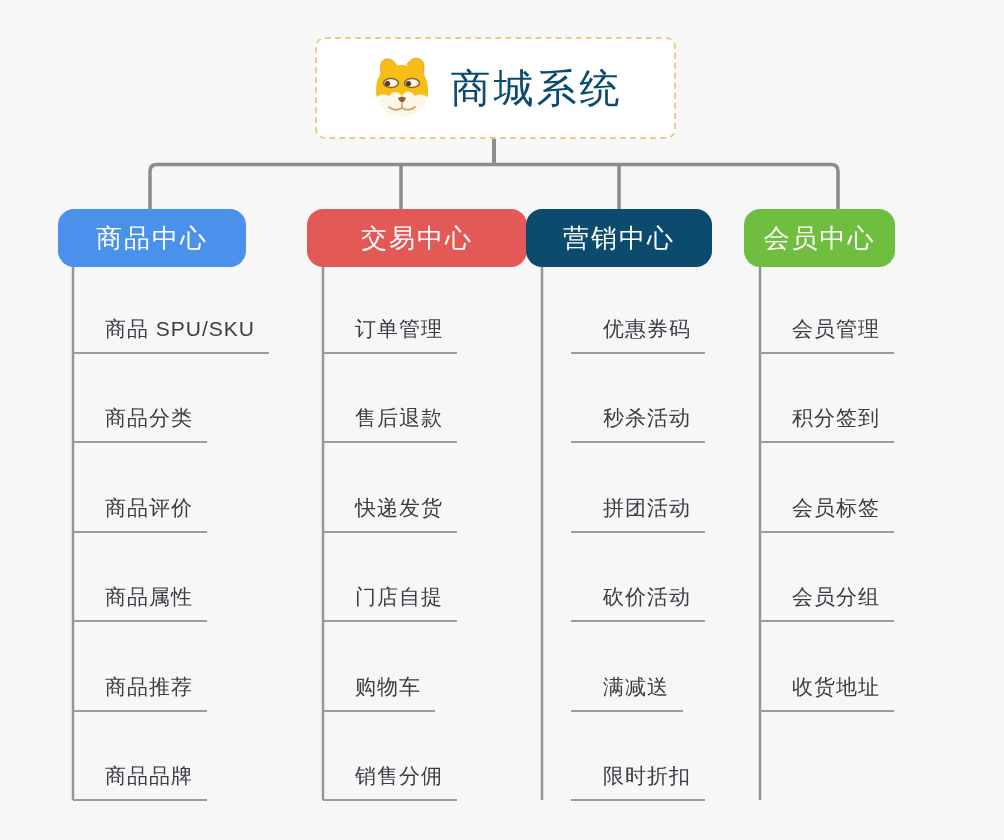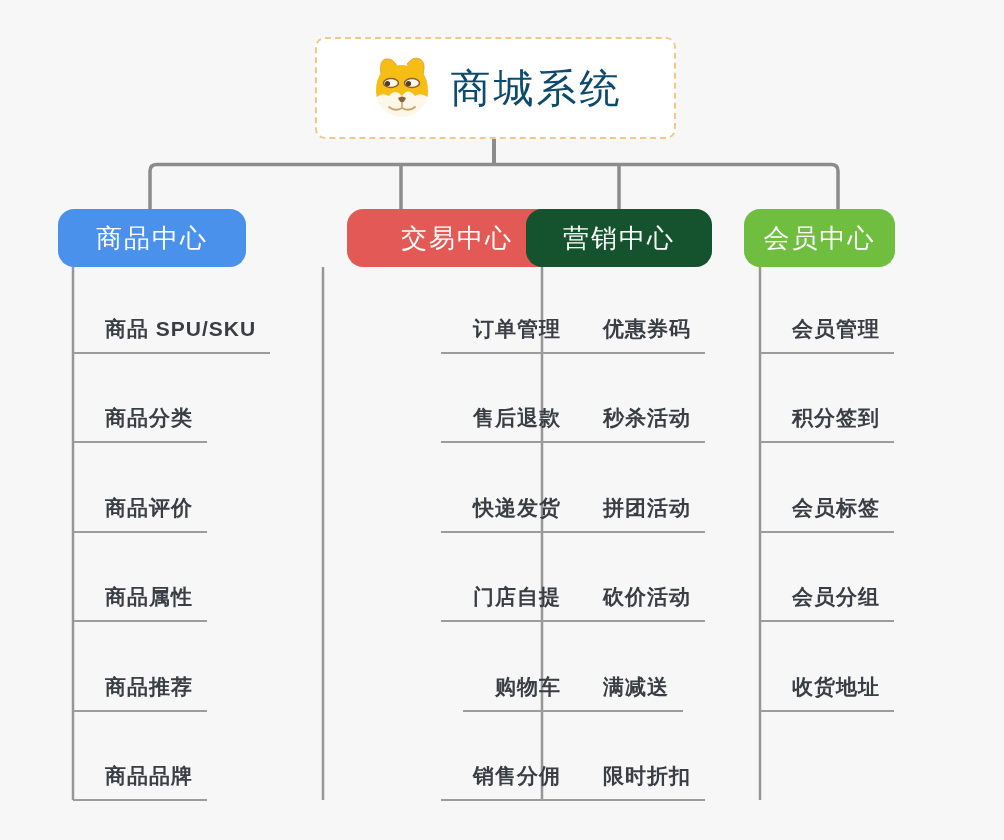--- a/index.html
+++ b/index.html
@@ -35,45 +35,44 @@
   .branch-node {
     position: absolute; top: 209px; height: 58px;
     border-radius: 16px;
     display: flex; align-items: center; justify-content: center;
     color: #FFFFFF;
     font-size: 26px;
     letter-spacing: 2px;
     white-space: nowrap;
   }
   .branch-0 { left: 58px;  width: 188px; }
-  .branch-1 { left: 307px; width: 220px; margin-left: 40px; }
+  .branch-1 { left: 307px; width: 220px; }
   .branch-2 { left: 526px; width: 186px; }
   .branch-3 { left: 744px; width: 151px; }
   
   .leaf-column {
     position: absolute; top: 264px; width: 245px;
     display: flex; flex-direction: column;
   }
   .col-0 { left: 73px; }
-  .col-1 { left: 330px; align-items: flex-end; }
+  .col-1 { left: 323px; }
   .col-2 { left: 571px; text-align: right; }
   .col-3 { left: 760px; }
   .leaf-row {
     height: 89.5px;
     display: flex; align-items: flex-end;
   }
   .leaf-label {
     display: inline-block;
     padding: 0 14px 9px 32px;
     border-bottom: 2px solid #9C9C9C;
     font-size: 21px;
     letter-spacing: 1px;
     color: #393D44;
     white-space: nowrap;
-    font-weight: bold;
   }
 </style>
 </head>
 <body>
 
 <svg id="connectors" viewBox="0 0 1004 840">
 
   <path d="M494,139 V163" fill="none" stroke="#8C8C8C" stroke-width="4"></path>
   <path d="M150,209 V171 Q150,164.5 157,164.5 H831 Q838,164.5 838,171 V209" fill="none" stroke="#8C8C8C" stroke-width="3.5"></path>
   <path d="M401,164.5 V209" fill="none" stroke="#8C8C8C" stroke-width="3.5"></path>
@@ -107,21 +106,21 @@
   </svg>
   <span class="root-title">商城系统</span>
 </div>
 
 <div class="branch-node branch-0" style="background: rgb(74, 145, 235);">
   <span>商品中心</span>
 </div>
 <div class="branch-node branch-1" style="background: rgb(227, 89, 85);">
   <span>交易中心</span>
 </div>
-<div class="branch-node branch-2" style="background: #14532d;">
+<div class="branch-node branch-2" style="background: #0c4a6e;">
   <span>营销中心</span>
 </div>
 <div class="branch-node branch-3" style="background: rgb(111, 190, 63);">
   <span>会员中心</span>
 </div>
 
 <div class="leaf-column col-0">
   <div class="leaf-row">
       <span class="leaf-label">商品 SPU/SKU</span>
     </div>

